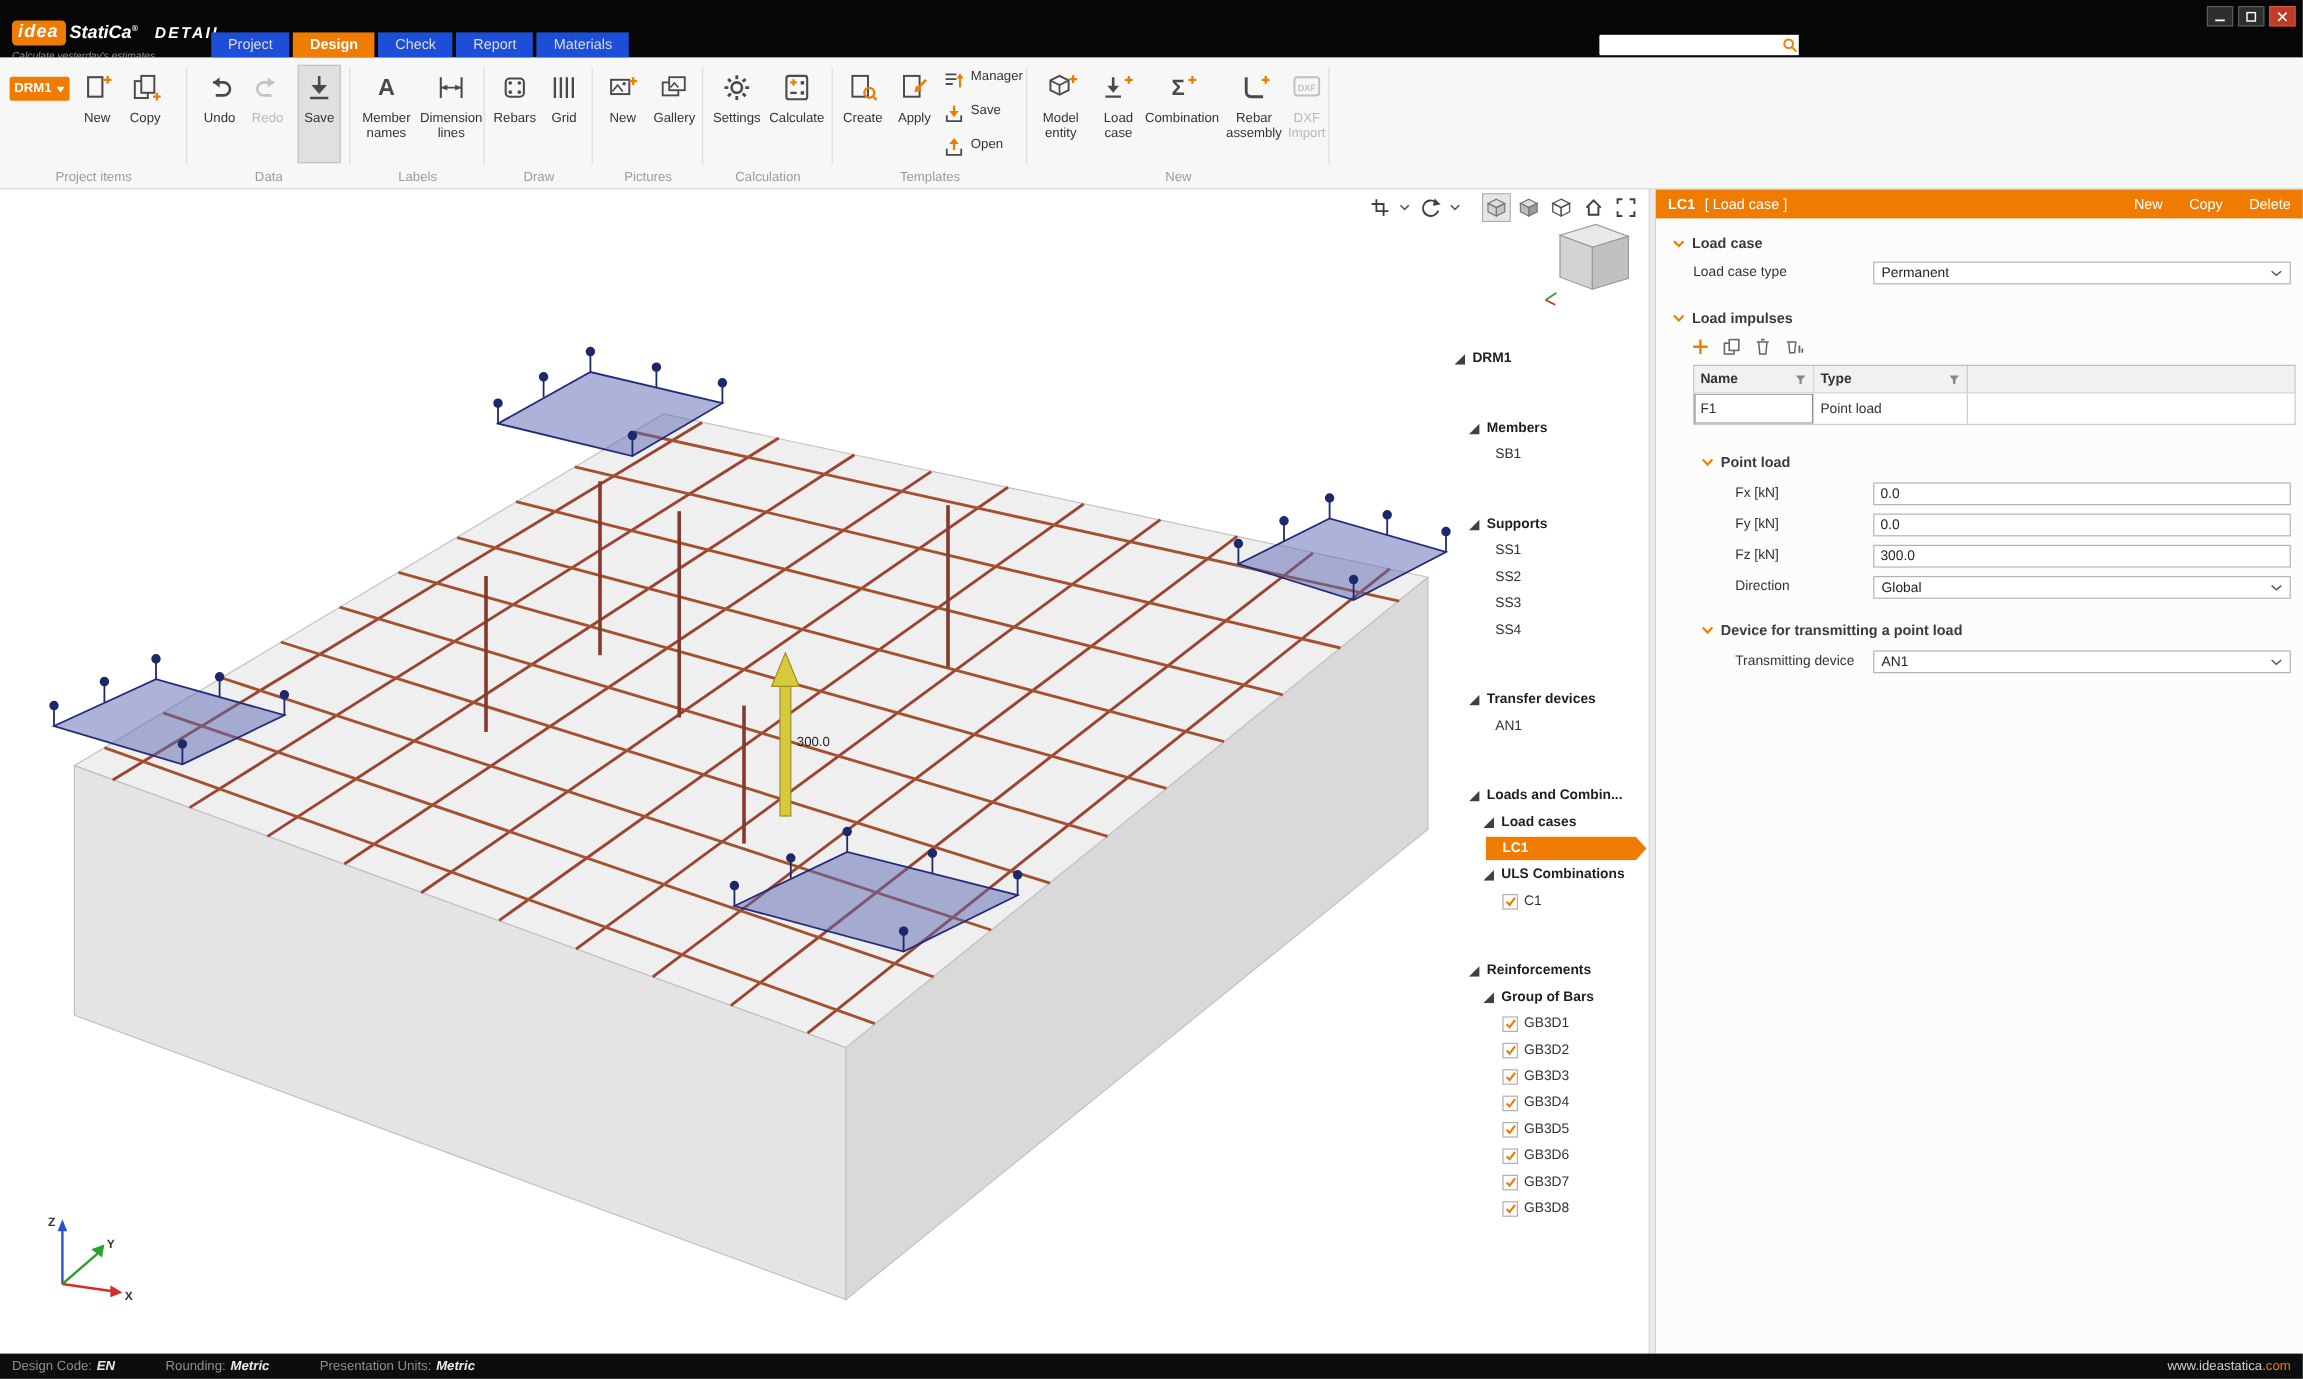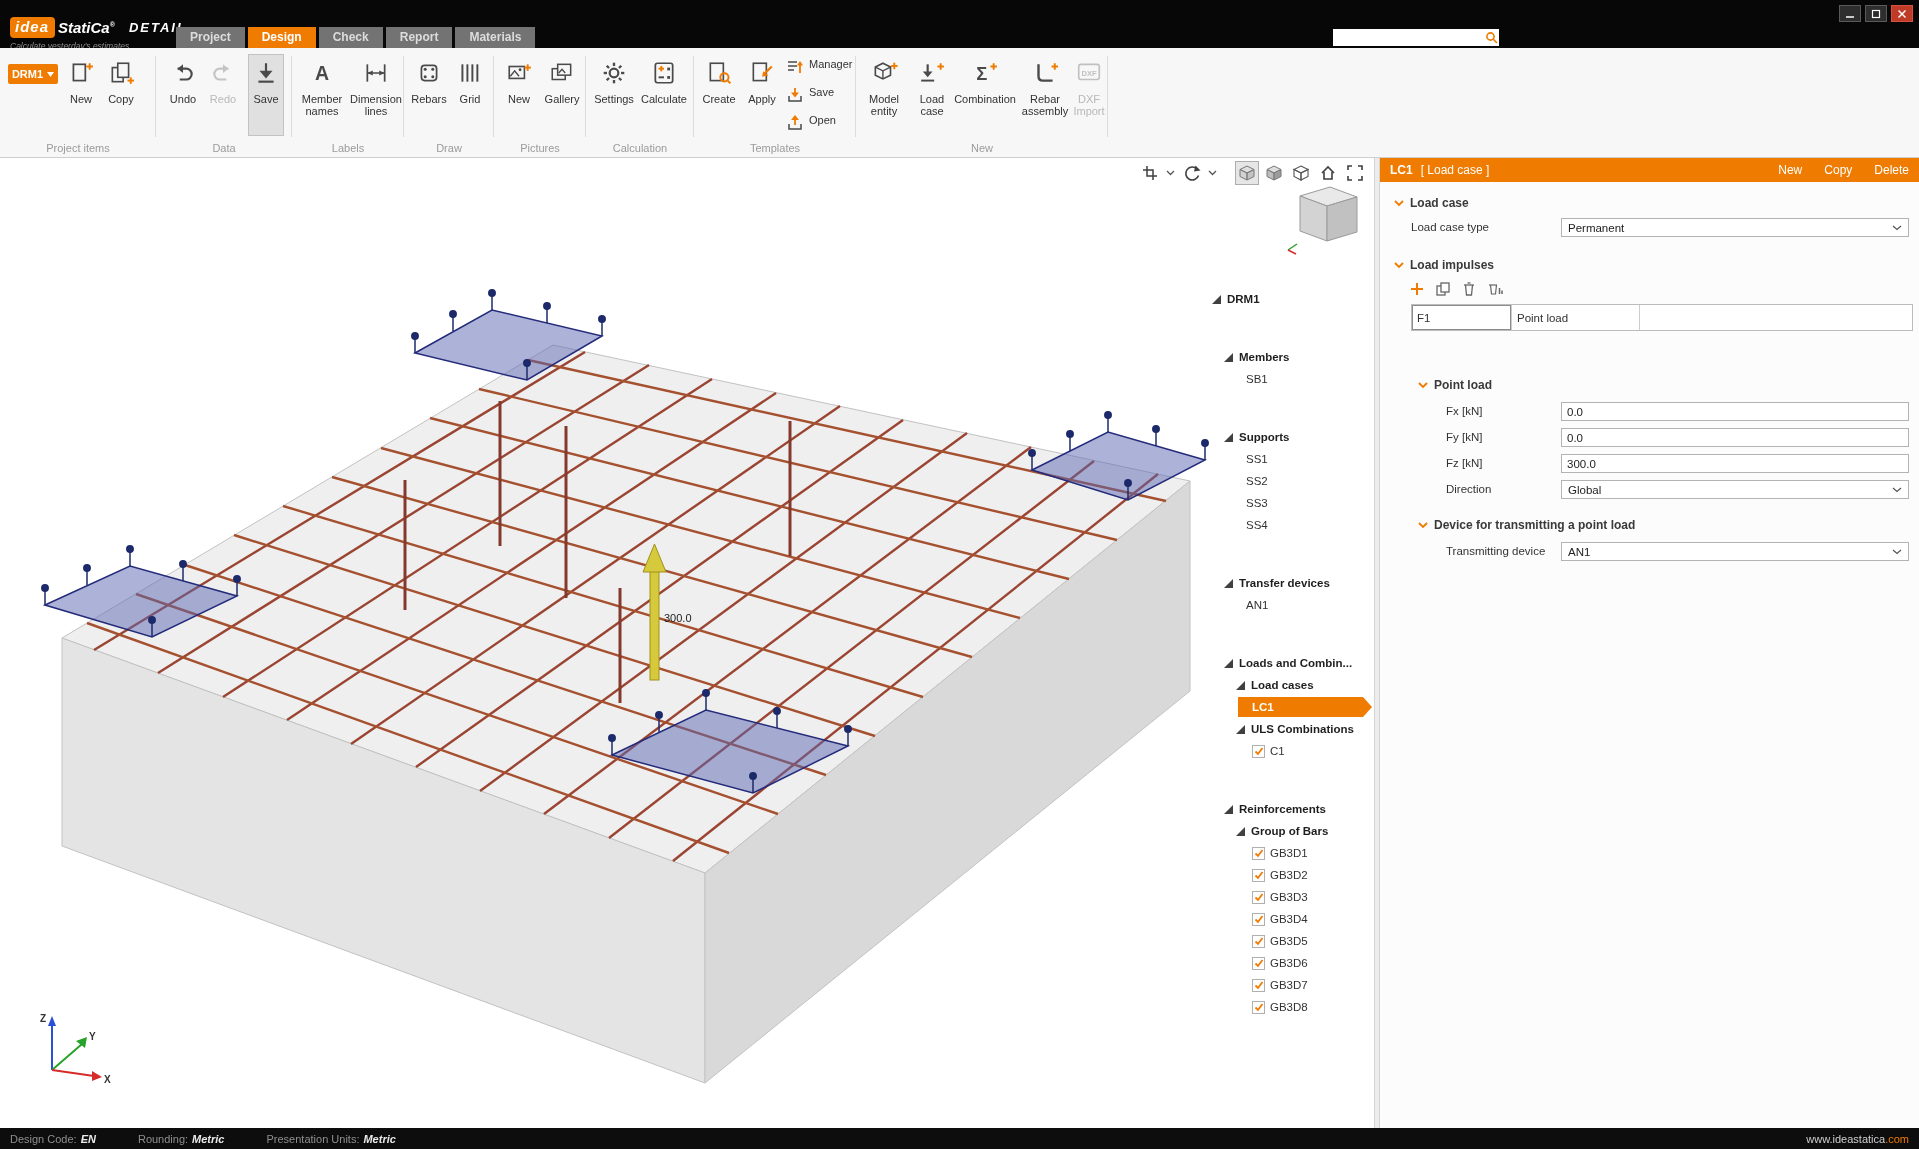--- a/index.html
+++ b/index.html
@@ -17,22 +17,22 @@
   .logo-product { color:#fff; font-weight:bold; font-style:italic; font-size:13px;
     letter-spacing:2px; margin-left:14px; }
   .tagline { color:#8f8f8f; font-size:8.5px; font-style:italic; margin-top:3px; }
   .window-title { position:absolute; left:0; right:0; top:7px; text-align:center;
     color:#dcdcdc; font-size:12px; }
   .win-buttons { position:absolute; right:6px; top:5px; display:flex; gap:4px; }
   .win-btn { width:22px; height:17px; background:#2e2e2e; border:1px solid #5a5a5a;
     display:flex; align-items:center; justify-content:center; cursor:pointer; }
   .win-btn.close { background:#bf3a27; border-color:#d4523f; }
   .tabs { position:absolute; left:176px; bottom:0; display:flex; gap:3px; }
-  .tab { padding:3px 14px 4px; font-size:12px; background:#737373; color:#dcdcdc;
-    min-width:62px; text-align:center; cursor:pointer;font-weight:bold; }
+  .tab { padding:3px 14px 4px; font-size:12px; background:#1d4ed8; color:#dcdcdc;
+    min-width:62px; text-align:center; cursor:pointer; }
   .tab.active { background:#ef7b00; color:#fff; font-weight:bold; }
   .search { position:absolute; left:1333px; top:29px; width:166px; height:17px;
     background:#fff; display:flex; align-items:center; }
   .search-input { flex:1; border:none; outline:none; height:15px; font-size:11px; padding:0 4px; }
   .search-ic { width:16px; display:flex; align-items:center; justify-content:center; cursor:pointer; }
 
   
   .ribbon { position:absolute; left:0; top:48px; width:1919px; height:110px;
     background:#f7f7f7; border-bottom:1px solid #cfcfcf; }
   .rgroup { position:absolute; top:0; height:109px; }
@@ -868,20 +868,35 @@
     <span class="li-ic">
         <svg width="16" height="16">
           <line x1="2" y1="4" x2="10" y2="4" stroke="#666" stroke-width="1.2"></line>
           <path d="M3.5 4 L4.5 13 H8.5 L9.5 4" fill="none" stroke="#666" stroke-width="1.2"></path>
           <line x1="12.5" y1="13" x2="12.5" y2="7" stroke="#666" stroke-width="1.5"></line>
           <line x1="15" y1="13" x2="15" y2="9.5" stroke="#666" stroke-width="1.5"></line>
         </svg>
       </span>
   </div>
   <div class="ptable" style="top:146px">
+    <div class="pt-head">
+      <div class="pt-cell c-name">
+          <span>Name</span>
+          <svg width="11" height="11">
+            <path d="M1.5 2 H9.5 L6.5 5.5 V9.5 L4.5 8.5 V5.5 Z" fill="#888"></path>
+          </svg>
+        </div>
+      <div class="pt-cell c-type">
+          <span>Type</span>
+          <svg width="11" height="11">
+            <path d="M1.5 2 H9.5 L6.5 5.5 V9.5 L4.5 8.5 V5.5 Z" fill="#888"></path>
+          </svg>
+        </div>
+      <div class="pt-cell c-rest"></div>
+    </div>
     <div class="pt-row">
       <div class="pt-cell c-name">F1</div>
       <div class="pt-cell c-type">Point load</div>
       <div class="pt-cell c-rest"></div>
     </div>
   </div>
 
   <div class="sec" style="left:38px;top:218px">
     <svg width="10" height="7">
         <polyline points="1,1 5,5 9,1" fill="none" stroke="#ef7b00" stroke-width="1.8"></polyline>

